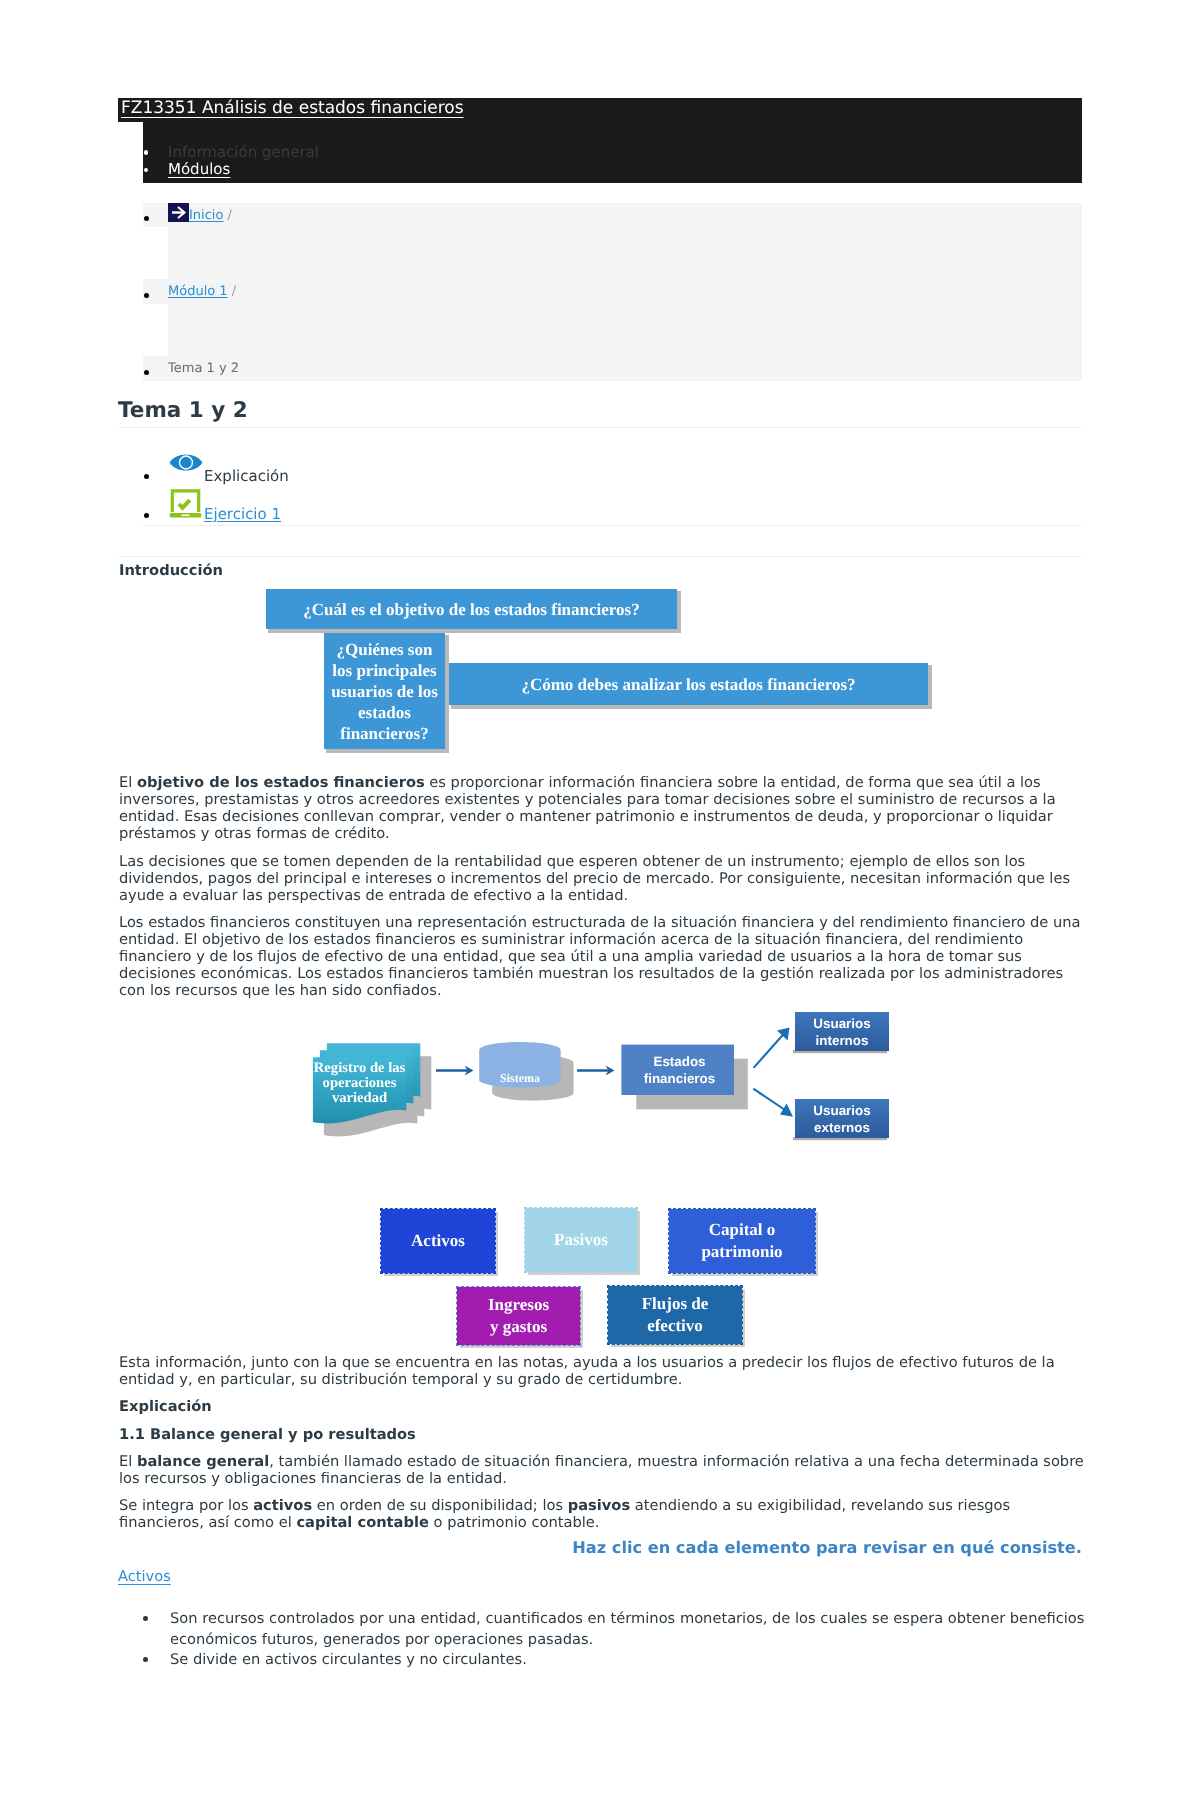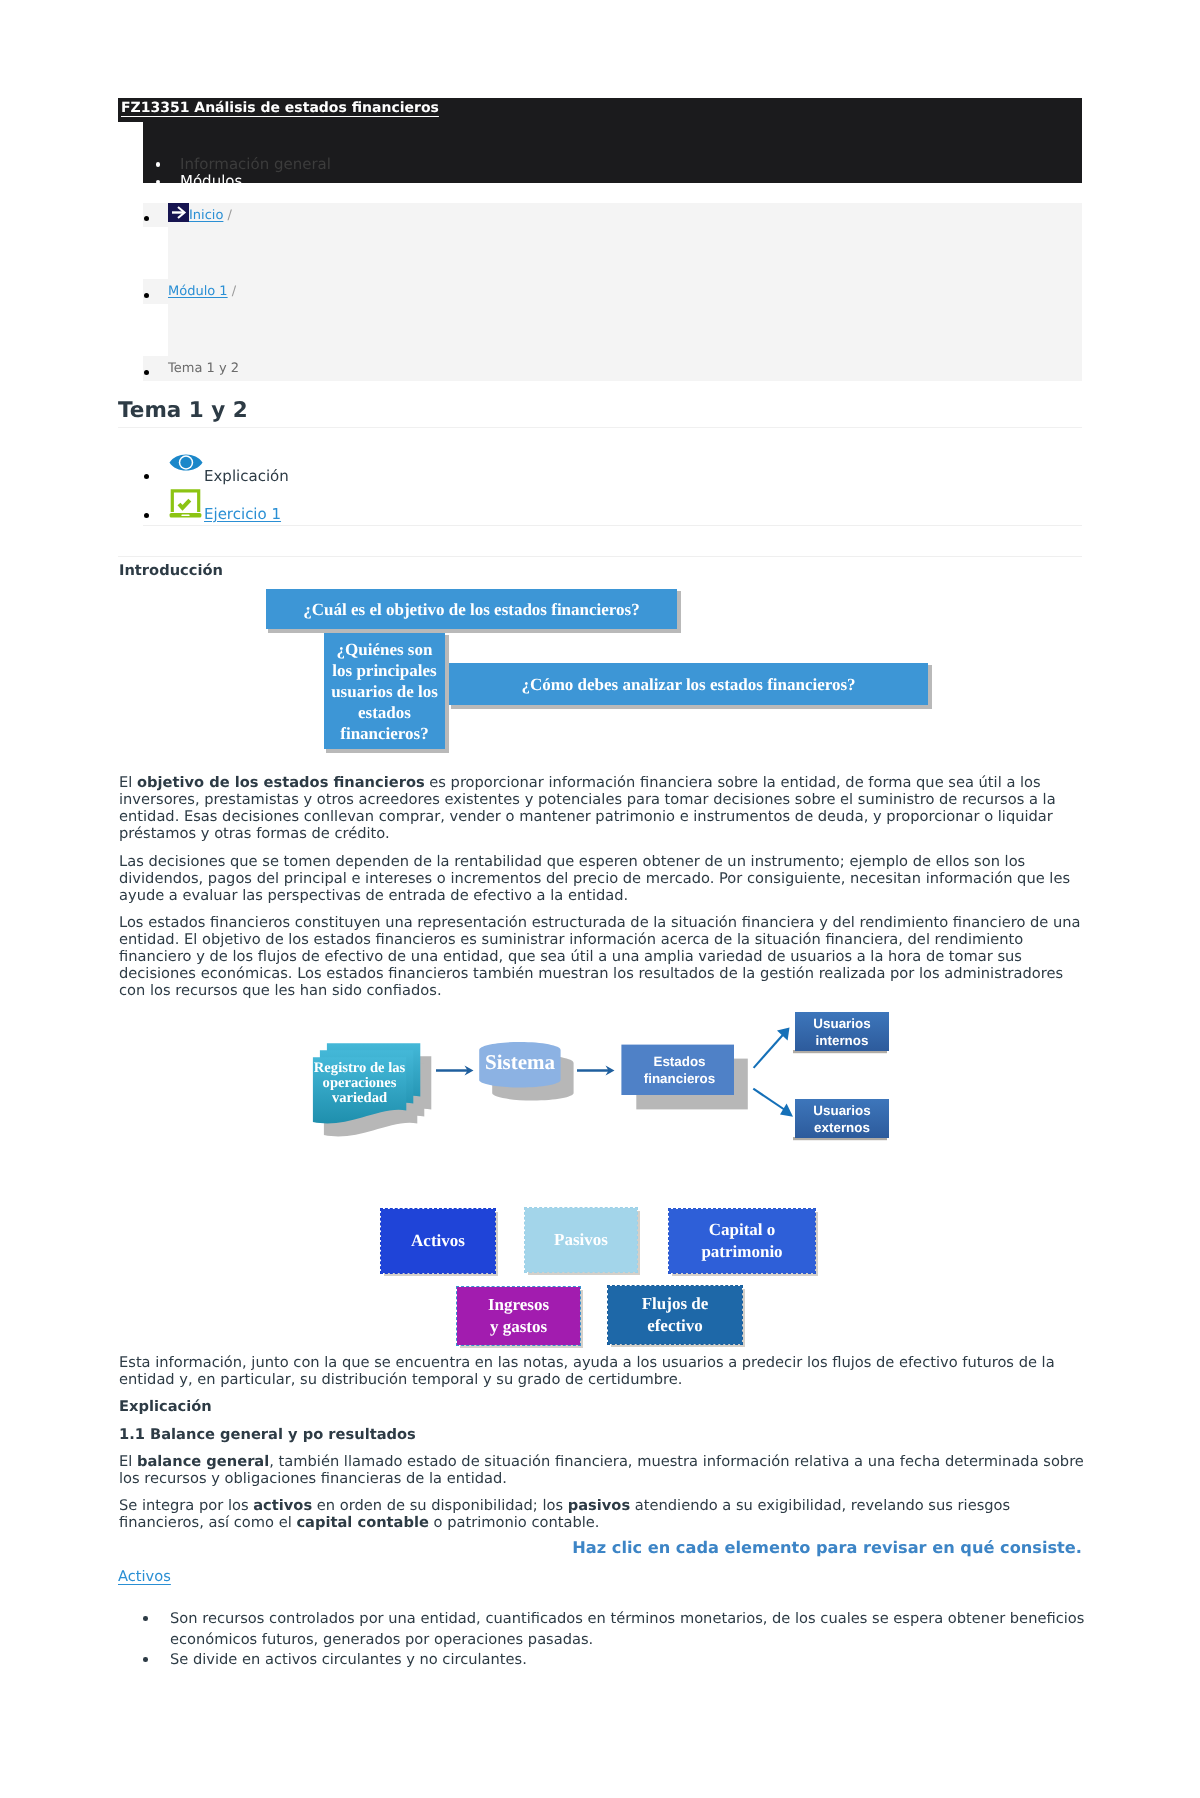--- a/index.html
+++ b/index.html
@@ -6,25 +6,25 @@
   body{width:1200px;height:1798px;background:#ffffff;
        font-family:"DejaVu Sans",sans-serif;
        -webkit-font-smoothing:antialiased;
        text-rendering:geometricPrecision;}
   .page{position:relative;width:1200px;height:1798px;overflow:hidden;
         transform:translateZ(0);}
 
   
   .chdr{position:absolute;left:118px;top:98px;width:964px;height:85px;}
   .chdr-titlebar{position:absolute;left:0;top:0;width:964px;height:24px;background:#1b1b1d;}
-  .chdr-title{position:absolute;left:3px;top:-3px;font-size:14px;line-height:26px;font-weight:700;color:#ffffff;
+  .chdr-title{position:absolute;left:3px;top:-3px;font-size:17px;line-height:26px;font-weight:400;color:#ffffff;
               text-decoration:underline;text-decoration-thickness:1.2px;text-underline-offset:3.5px;
               white-space:nowrap;}
   .chdr-body{position:absolute;left:25px;top:24px;width:939px;height:61px;background:#1b1b1d;}
-  .chdr-nav{position:absolute;left:0;top:21.5px;list-style:none;margin:12px;padding:0;}
+  .chdr-nav{position:absolute;left:0;top:21.5px;list-style:none;margin:0;padding:0;}
   .chdr-nav li{position:relative;font-size:15px;line-height:17.5px;padding-left:25px;height:17.5px;}
   .chdr-nav li::before{content:"";position:absolute;left:0.5px;top:6.5px;width:4.6px;height:4.6px;
                        border-radius:50%;background:#fff;}
   .chdr-nav .muted{color:#3c3c3c;}
   .chdr-nav .cur{color:#ffffff;text-decoration:underline;text-decoration-thickness:1px;
                  text-underline-offset:3px;}
 
   
   .crumbs{position:absolute;left:143px;top:203px;width:939px;height:178px;background:#f4f4f4;}
   .crumb{position:absolute;left:0;width:939px;}
@@ -72,22 +72,22 @@
   .q2{left:324px;top:633px;width:121px;height:116px;padding:0 3px;box-sizing:border-box;}
   .q3{left:449px;top:663px;width:479px;height:42px;}
 
   
   #flow{position:absolute;left:300px;top:1000px;width:640px;height:165px;}
   .flowsvg{position:absolute;left:0;top:0;}
   .flbl{position:absolute;font-weight:bold;color:#fff;text-align:center;
         display:flex;align-items:center;justify-content:center;}
   .fl-reg{left:12px;top:58px;width:95px;height:50px;
           font-family:"Liberation Serif",serif;font-size:14.6px;line-height:15px;}
-  .fl-sis{left:179px;top:42px;width:82px;height:40px;
-          font-family:"Liberation Serif",serif;font-size:21px;line-height:16px;}
+  .fl-sis{left:179px;top:58px;width:82px;height:40px;
+          font-family:"Liberation Serif",serif;font-size:12px;line-height:16px;}
   .fl-est{left:323px;top:45px;width:113px;height:50px;
           font-family:"Liberation Sans",sans-serif;font-size:13.4px;line-height:17px;}
   .fl-int{left:495px;top:12px;width:94px;height:39px;
           font-family:"Liberation Sans",sans-serif;font-size:13.4px;line-height:17px;}
   .fl-ext{left:495px;top:99px;width:94px;height:39px;
           font-family:"Liberation Sans",sans-serif;font-size:13.4px;line-height:17px;}
 
   
   #elems{position:absolute;left:0;top:0;}
   .ebox{position:absolute;color:#fff;font-family:"Liberation Serif",serif;font-weight:bold;

